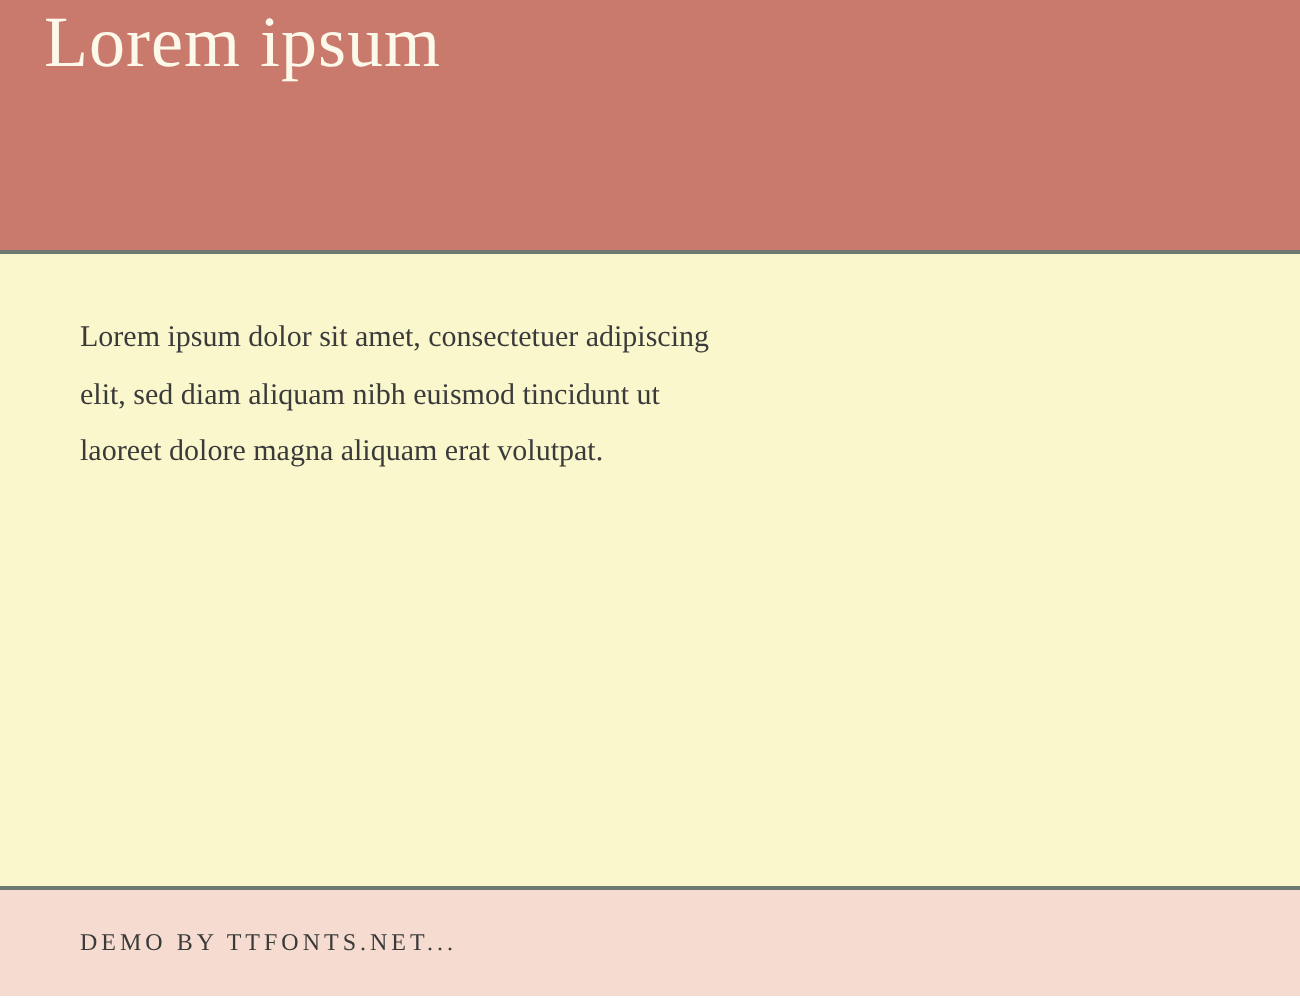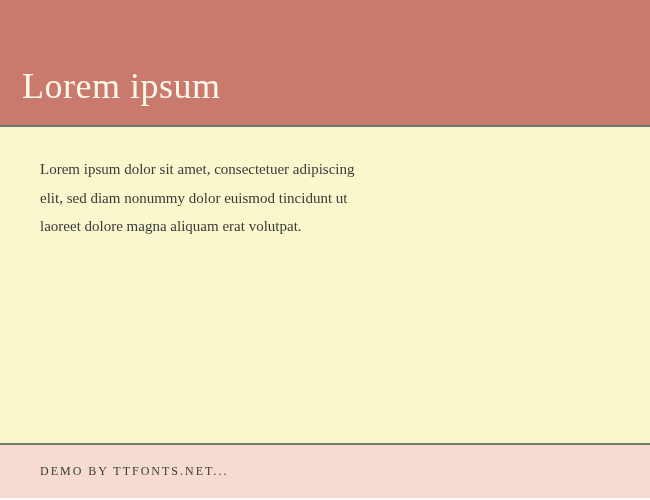--- a/index.html
+++ b/index.html
@@ -2,21 +2,21 @@
 <html><head>
 <meta charset="utf-8">
 <style>
   * { margin: 0; padding: 0; box-sizing: border-box; }
   html, body { width: 650px; height: 500px; overflow: hidden; }
   body { font-family: Georgia, 'Times New Roman', serif; background: #fff; }
   .header {
     background: #c97a6d;
     height: 125px;
     display: flex;
-    align-items: flex-end;
+    align-items: flex-start;
     padding: 0 22px 18px 22px;
   }
   .header h1 {
     color: #fdf9ea;
     font-size: 36px;
     font-weight: 400;
     letter-spacing: 0.5px;
   }
   .divider-top {
     height: 2px;
@@ -53,18 +53,18 @@
   }
 </style>
 </head>
 <body>
 
 <div class="header">
   <h1>Lorem ipsum</h1>
 </div>
 <div class="divider-top"></div>
 <div class="main">
-  <p class="body-text">Lorem ipsum dolor sit amet, consectetuer adipiscing elit, sed diam nonummy dolor euismod tincidunt ut laoreet dolore magna aliquam erat volutpat.</p>
+  <p class="body-text">Lorem ipsum dolor sit amet, consectetuer adipiscing elit, sed diam aliquam nibh euismod tincidunt ut laoreet dolore magna aliquam erat volutpat.</p>
 </div>
 <div class="divider-bottom"></div>
 <div class="footer">
   <span class="footer-text">DEMO BY TTFONTS.NET...</span>
 </div>
 
 </body></html>

